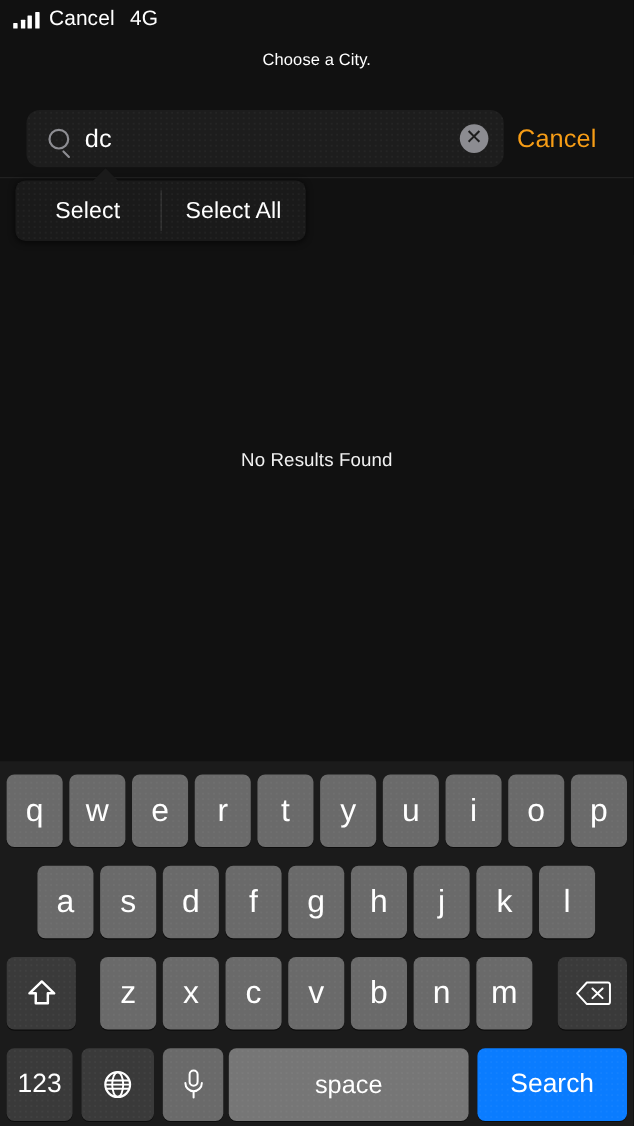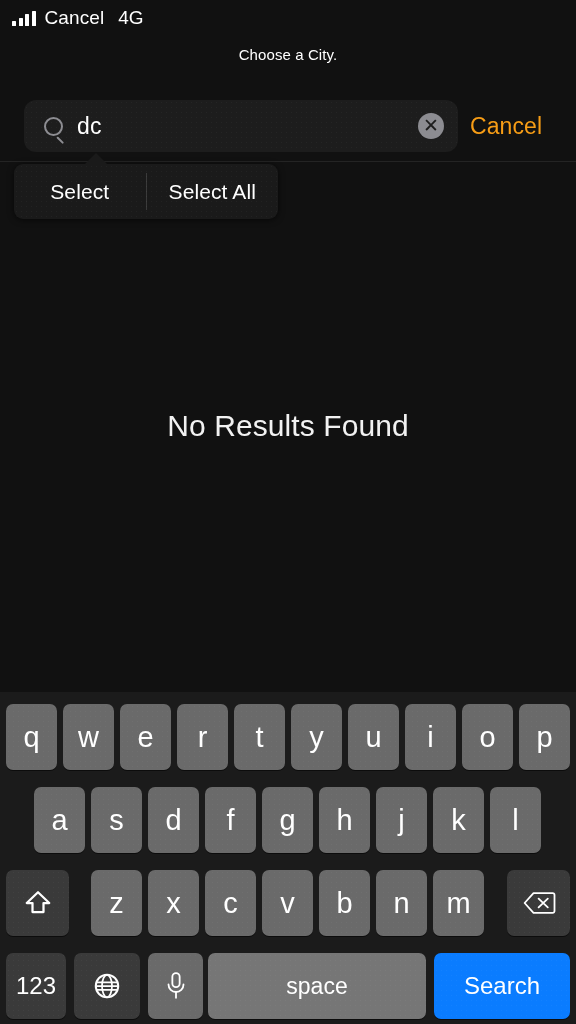--- a/index.html
+++ b/index.html
@@ -91,21 +91,21 @@
   }
   .mi {
     flex:1; display:flex; align-items:center; justify-content:center;
     color:#ffffff; font-size:21px; letter-spacing:0.1px;
   }
   .mi-div { width:1px; background:#3a3a3a; margin:9px 0; }
 
   
   .empty {
     position:absolute; top:409px; left:0; width:576px; text-align:center;
-    color:#f2f2f2; font-size:30px; letter-spacing:0.1px;
+    color:#f2f2f2; font-size:17px; letter-spacing:0.1px;
   }
 
   
   .keyboard {
     position:absolute; left:0; top:692px; width:576px; height:332px;
     background:#1b1b1b;
   }
   .krow { position:absolute; left:0; width:576px; height:66px; }
   .krow.r1 { top:12px; }
   .krow.r2 { top:95px; }

